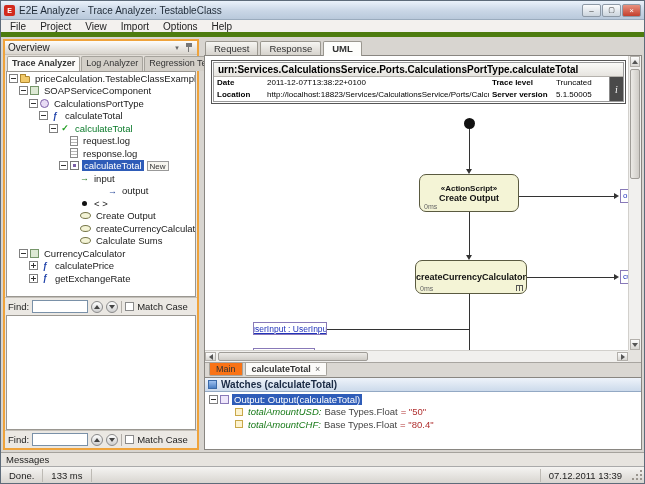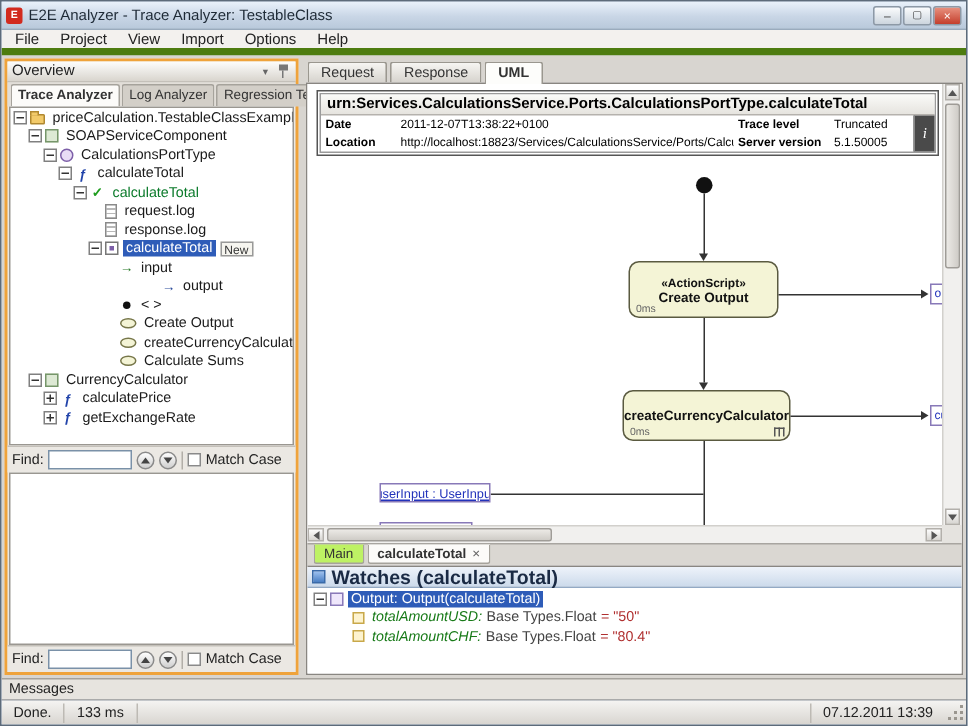--- a/index.html
+++ b/index.html
@@ -129,29 +129,29 @@
   .hscroll .sbtn{top:1px;bottom:1px;width:11px;}
   .hscroll .lt{left:0;} .hscroll .rt{right:0;}
   .lt:before{border-top:3px solid transparent;border-bottom:3px solid transparent;border-right:4px solid #555;}
   .rt:before{border-top:3px solid transparent;border-bottom:3px solid transparent;border-left:4px solid #555;}
   .vthumb{position:absolute;left:1px;right:1px;top:13px;height:110px;background:linear-gradient(90deg,#eceae6,#cfccc7);
           border:1px solid #9f9c97;border-radius:2px;}
   .hthumb{position:absolute;top:1px;bottom:1px;left:13px;width:150px;background:linear-gradient(#eceae6,#cfccc7);
           border:1px solid #9f9c97;border-radius:2px;}
   
   .btabs{height:15px;background:#dad7d2;border-top:1px solid #a8a5a0;display:flex;gap:2px;padding-left:4px;align-items:flex-start;}
-  .btab{font-size:9px;padding:1px 6px;background:#bef264;border:1px solid #a6a39c;border-top:none;
+  .btab{font-size:9px;padding:1px 6px;background:#f97316;border:1px solid #a6a39c;border-top:none;
         border-radius:0 0 2px 2px;color:#333;display:flex;align-items:center;gap:4px;}
   .btab.active{background:#fcfbf9;font-weight:bold;}
   .xclose{color:#666;font-size:9px;font-weight:normal;}
   .xclose:before{content:"×";}
   
   .watches{height:72px;border-top:1px solid #898681;display:flex;flex-direction:column;background:#fff;}
   .watches-header{height:14px;background:linear-gradient(#eef3fa,#ccdaeb);border-bottom:1px solid #93a9c4;
-                  display:flex;align-items:center;gap:4px;padding:0 3px;font-size:13px;font-weight:bold;color:#1a2a44;}
+                  display:flex;align-items:center;gap:4px;padding:0 3px;font-size:10px;font-weight:bold;color:#1a2a44;}
   .ic-watch{width:9px;height:9px;background:linear-gradient(#9ec1ef,#4a7fc4);border:1px solid #3a6aa8;}
   .watches-body{flex:1;overflow:hidden;font-size:9.5px;padding-top:1px;}
   .wrow{height:12.5px;display:flex;align-items:center;white-space:nowrap;}
   .ic-obj{width:9px;height:9px;background:#efe7fb;border:1px solid #8a7ab8;}
   .ic-field{width:8px;height:8px;background:#fdf3cf;border:1px solid #c8a84a;}
   .wsel{background:#2e5cb8;color:#fff;padding:0 2px;}
   .wname{color:#187a18;padding-left:2px;font-style:italic;}
   .wtype{color:#444;padding-left:3px;}
   .wval{color:#b03030;padding-left:3px;}
   

